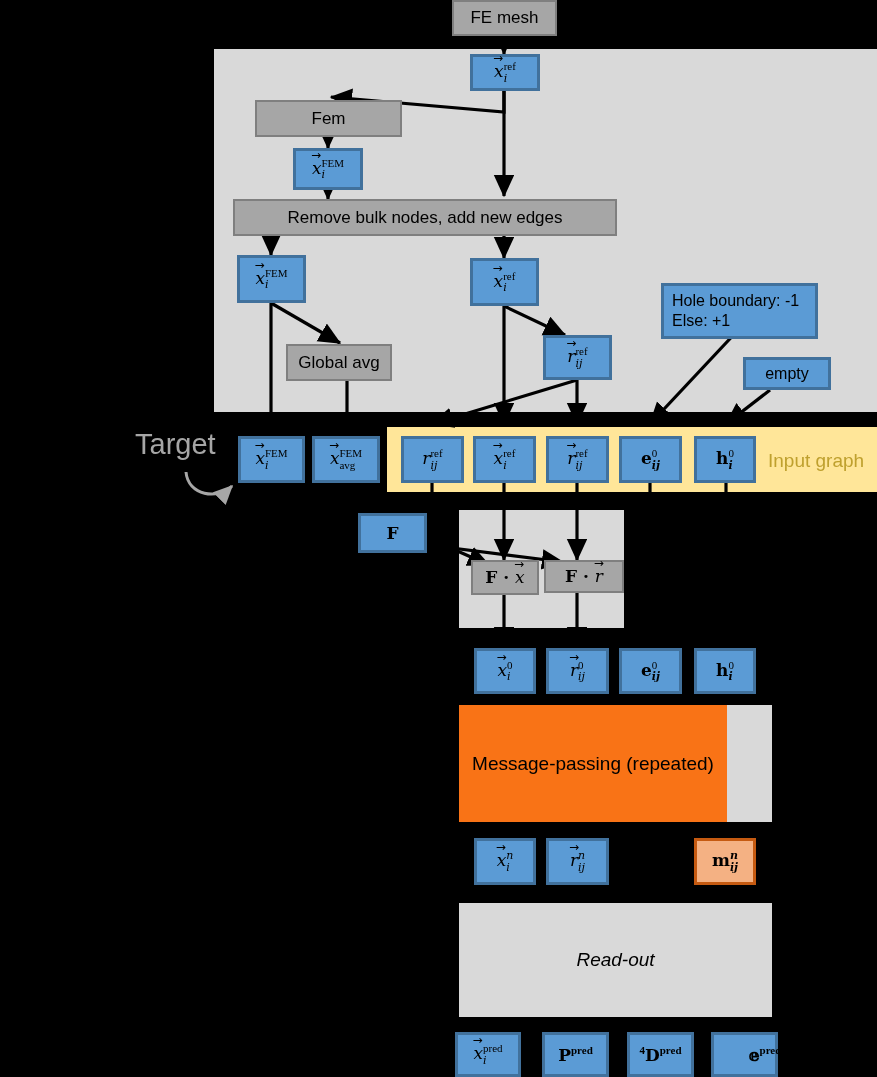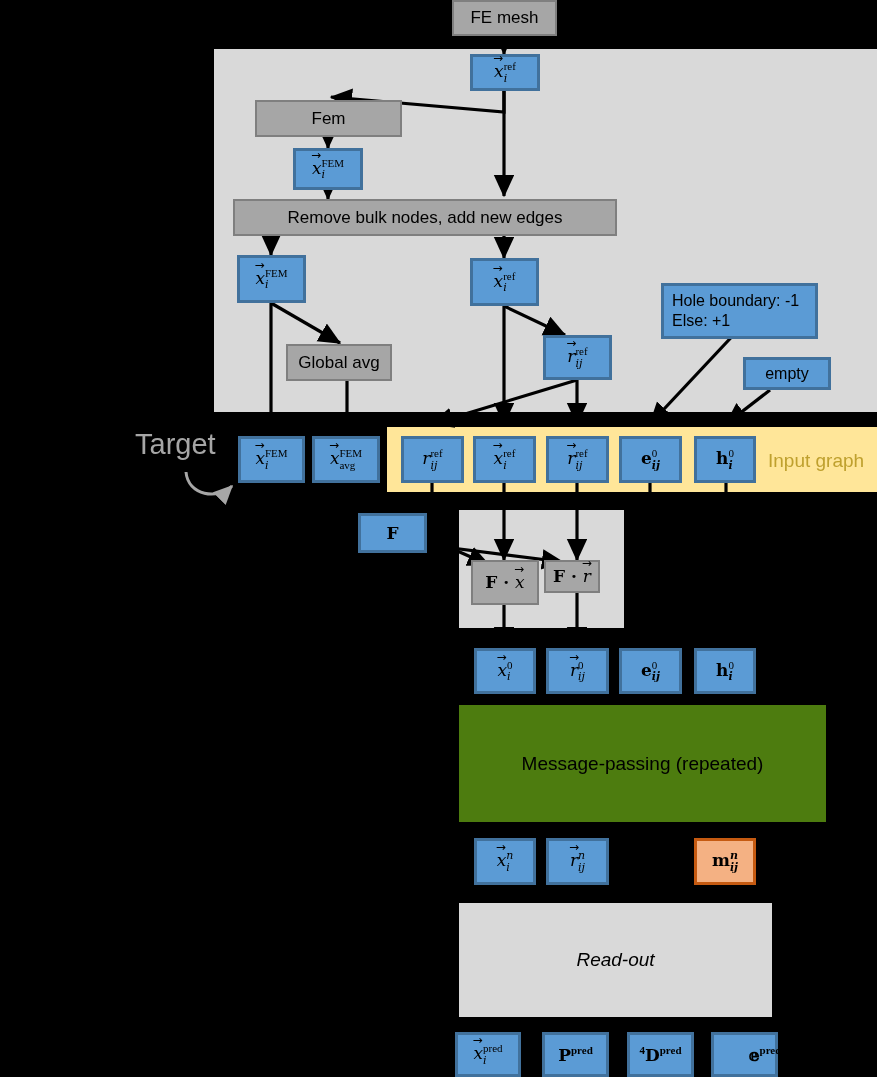--- a/index.html
+++ b/index.html
@@ -136,29 +136,29 @@
   </div>
 
   <div class="gbox" style="left:233px;top:199px;width:384px;height:37px;">
     <span>Remove bulk nodes, add new edges</span>
   </div>
 
   <div class="gbox" style="left:286px;top:344px;width:106px;height:37px;">
     <span>Global avg</span>
   </div>
 
-  <div class="gbox" style="left:471px;top:560px;width:68px;height:45px;">
+  <div class="gbox" style="left:471px;top:560px;width:68px;height:35px;">
     <span class="mb">F&nbsp;·&nbsp;<span class="vec" style="font-style:italic;font-weight:normal;">x</span></span>
   </div>
 
-  <div class="gbox" style="left:544px;top:560px;width:56px;height:33px;">
+  <div class="gbox" style="left:544px;top:560px;width:80px;height:33px;">
     <span class="mb">F&nbsp;·&nbsp;<span class="vec" style="font-style:italic;font-weight:normal;">r</span></span>
   </div>
 
-  <div class="gbox" style="left:459px;top:705px;width:367px;height:117px;border:none;background:#4d7c0f;font-size:19px;">
+  <div class="gbox" style="left:459px;top:705px;width:268px;height:117px;border:none;background:#f97316;font-size:19px;">
     <span>Message-passing (repeated)</span>
   </div>
 
   <div class="gbox" style="left:459px;top:903px;width:313px;height:114px;border:none;background:#d9d9d9;font-size:19px;font-style:italic;">
     <span>Read-out</span>
   </div>
 
   <div class="bbox" style="left:470px;top:54px;width:70px;height:37px;">
     <span class="m"><span class="vec">x</span><span class="stk"><b>ref</b><i>i</i></span></span>
   </div>

